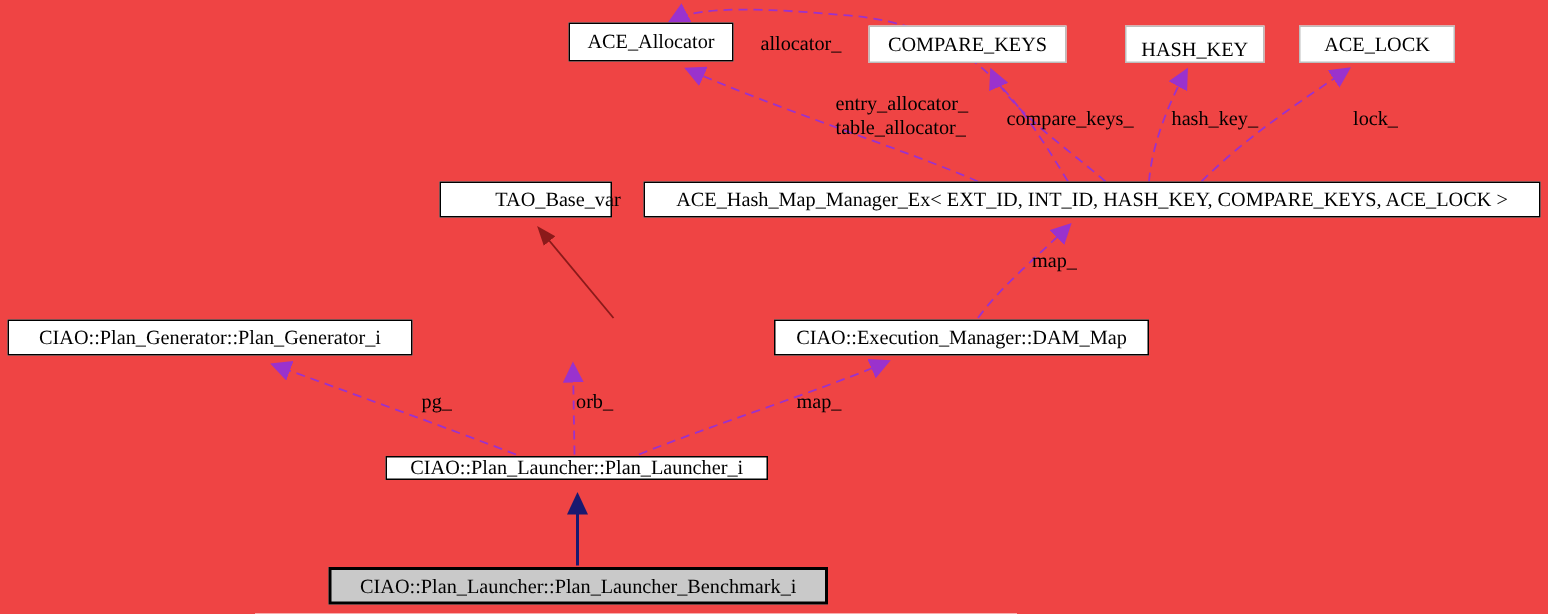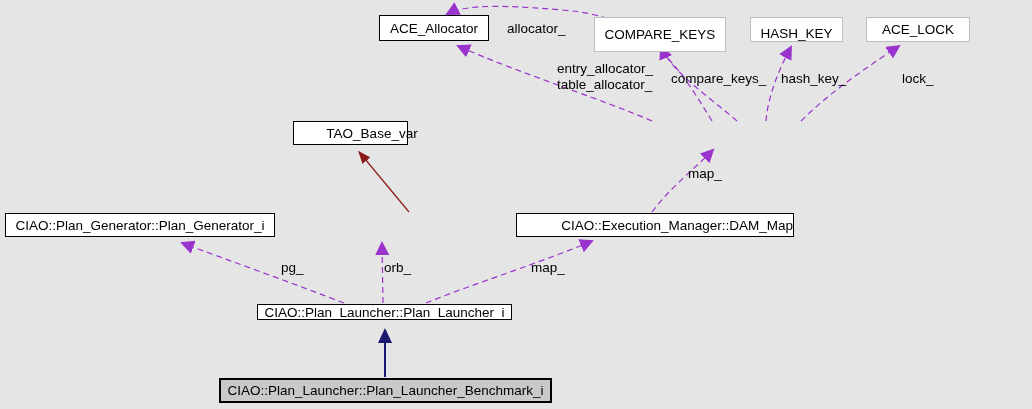--- a/index.html
+++ b/index.html
@@ -1,20 +1,20 @@
 <!DOCTYPE html>
 <html><head>
 <meta charset="utf-8">
 <style>
   html,body{margin:0;padding:0;background:#ffffff;}
   .canvas{
     position:relative;
     width:1032px;height:409px;
-    background:#e5e5e5;
-    font-family:Liberation Sans, sans-serif;
+    background:#ef4444;
+    font-family:Liberation Serif, serif;
     overflow:hidden;
   }
   svg.edges{position:absolute;left:0;top:0;width:1032px;height:409px;}
   .edge-usage{stroke:#9a32cd;stroke-width:1.2;fill:none;stroke-dasharray:6 4;}
   .edge-inherit-private{stroke:#8b1a1a;stroke-width:1.2;fill:none;}
   .edge-inherit-public{stroke:#191970;stroke-width:2;fill:none;}
   .node{
     position:absolute;box-sizing:border-box;
     border:1px solid #000000;background:#ffffff;
     display:flex;align-items:center;justify-content:center;
@@ -56,43 +56,46 @@
     <path class="edge-usage" marker-end="url(#ap)" d="M383,303 L382,243"></path>
     <path class="edge-usage" marker-end="url(#ap)" d="M426,303 C470,285 548,260 592,241"></path>
     <path class="edge-inherit-private" marker-end="url(#ar)" d="M409,212 L360,153"></path>
     <path class="edge-inherit-public" marker-end="url(#ab)" d="M385,377 L385,333"></path>
   </svg>
 
   <div class="node" style="left:379px;top:15px;width:110px;height:26px;">
     <span>ACE_Allocator</span>
   </div>
 
-  <div class="node external" style="left:594px;top:17px;width:132px;height:35px;">
+  <div class="node external" style="left:579px;top:17px;width:132px;height:25px;">
     <span>COMPARE_KEYS</span>
   </div>
 
   <div class="node external" style="left:750px;top:17px;width:93px;height:25px;align-items:flex-end;">
     <span>HASH_KEY</span>
   </div>
 
   <div class="node external" style="left:866px;top:17px;width:104px;height:25px;">
     <span>ACE_LOCK</span>
   </div>
 
   <div class="node" style="left:293px;top:121px;width:115px;height:24px;padding-left:43px;">
     <span>TAO_Base_var</span>
   </div>
 
+  <div class="node" style="left:429px;top:121px;width:598px;height:24px;">
+    <span>ACE_Hash_Map_Manager_Ex&lt; EXT_ID, INT_ID, HASH_KEY, COMPARE_KEYS, ACE_LOCK &gt;</span>
+  </div>
 
   <div class="node" style="left:5px;top:213px;width:270px;height:24px;">
     <span>CIAO::Plan_Generator::Plan_Generator_i</span>
   </div>
 
 
-  <div class="node" style="left:516px;top:213px;width:278px;height:24px;justify-content:flex-end;">
+  <div class="node" style="left:516px;top:213px;width:250px;height:24px;">
     <span>CIAO::Execution_Manager::DAM_Map</span>
   </div>
 
   <div class="node" style="left:257px;top:304px;width:255px;height:16px;">
     <span>CIAO::Plan_Launcher::Plan_Launcher_i</span>
   </div>
 
   <div class="node current" style="left:219px;top:378px;width:333px;height:25px;">
     <span>CIAO::Plan_Launcher::Plan_Launcher_Benchmark_i</span>
   </div>

